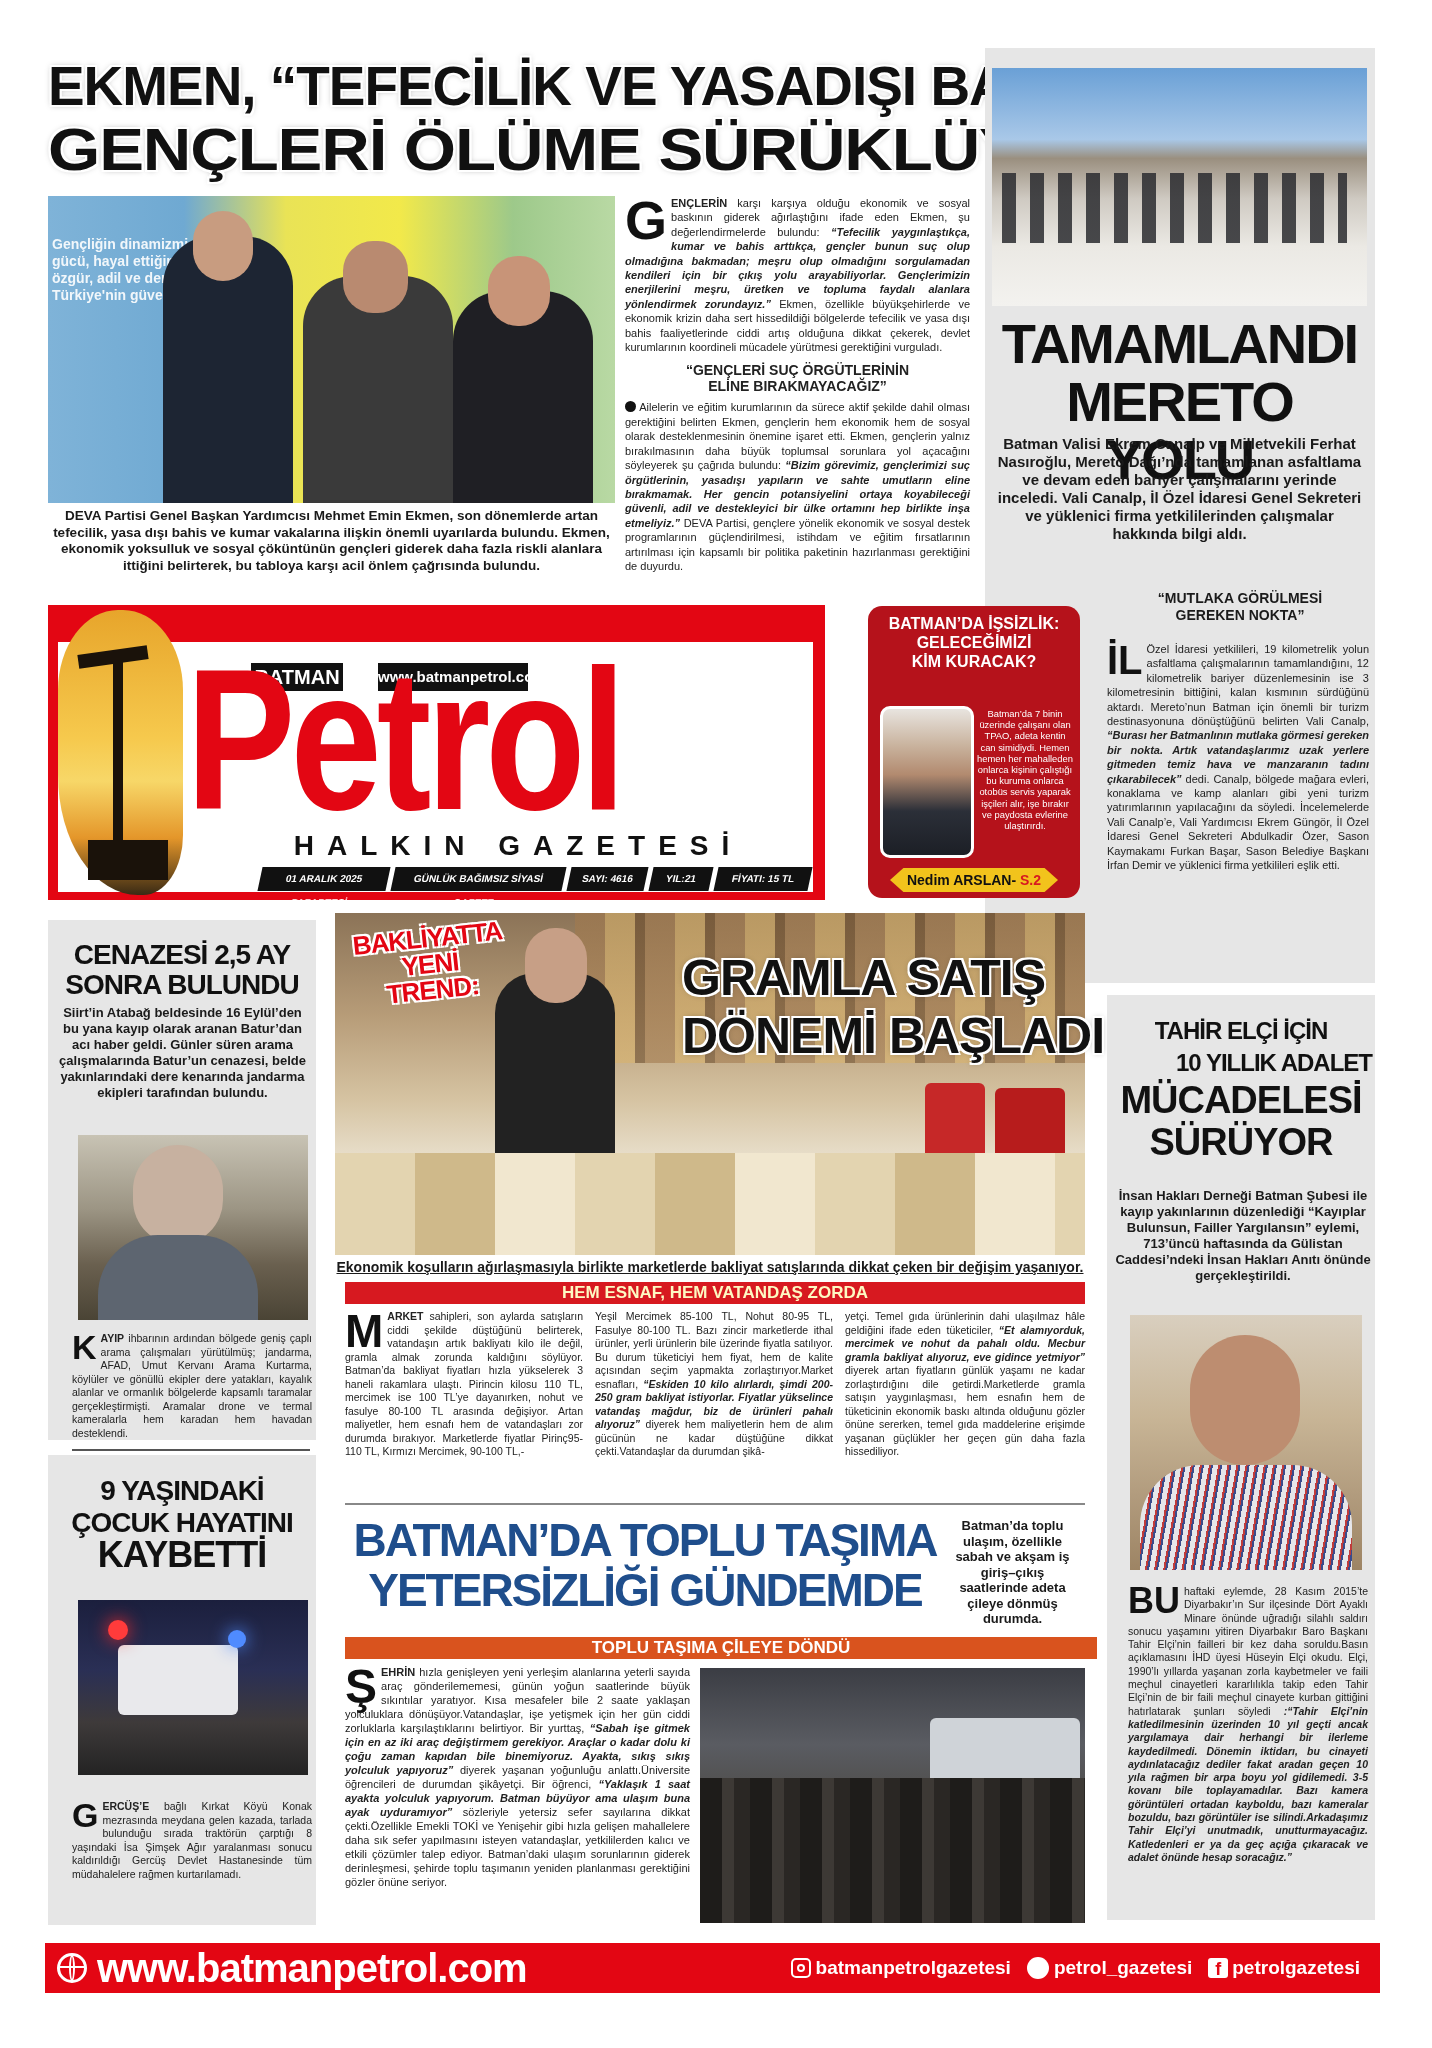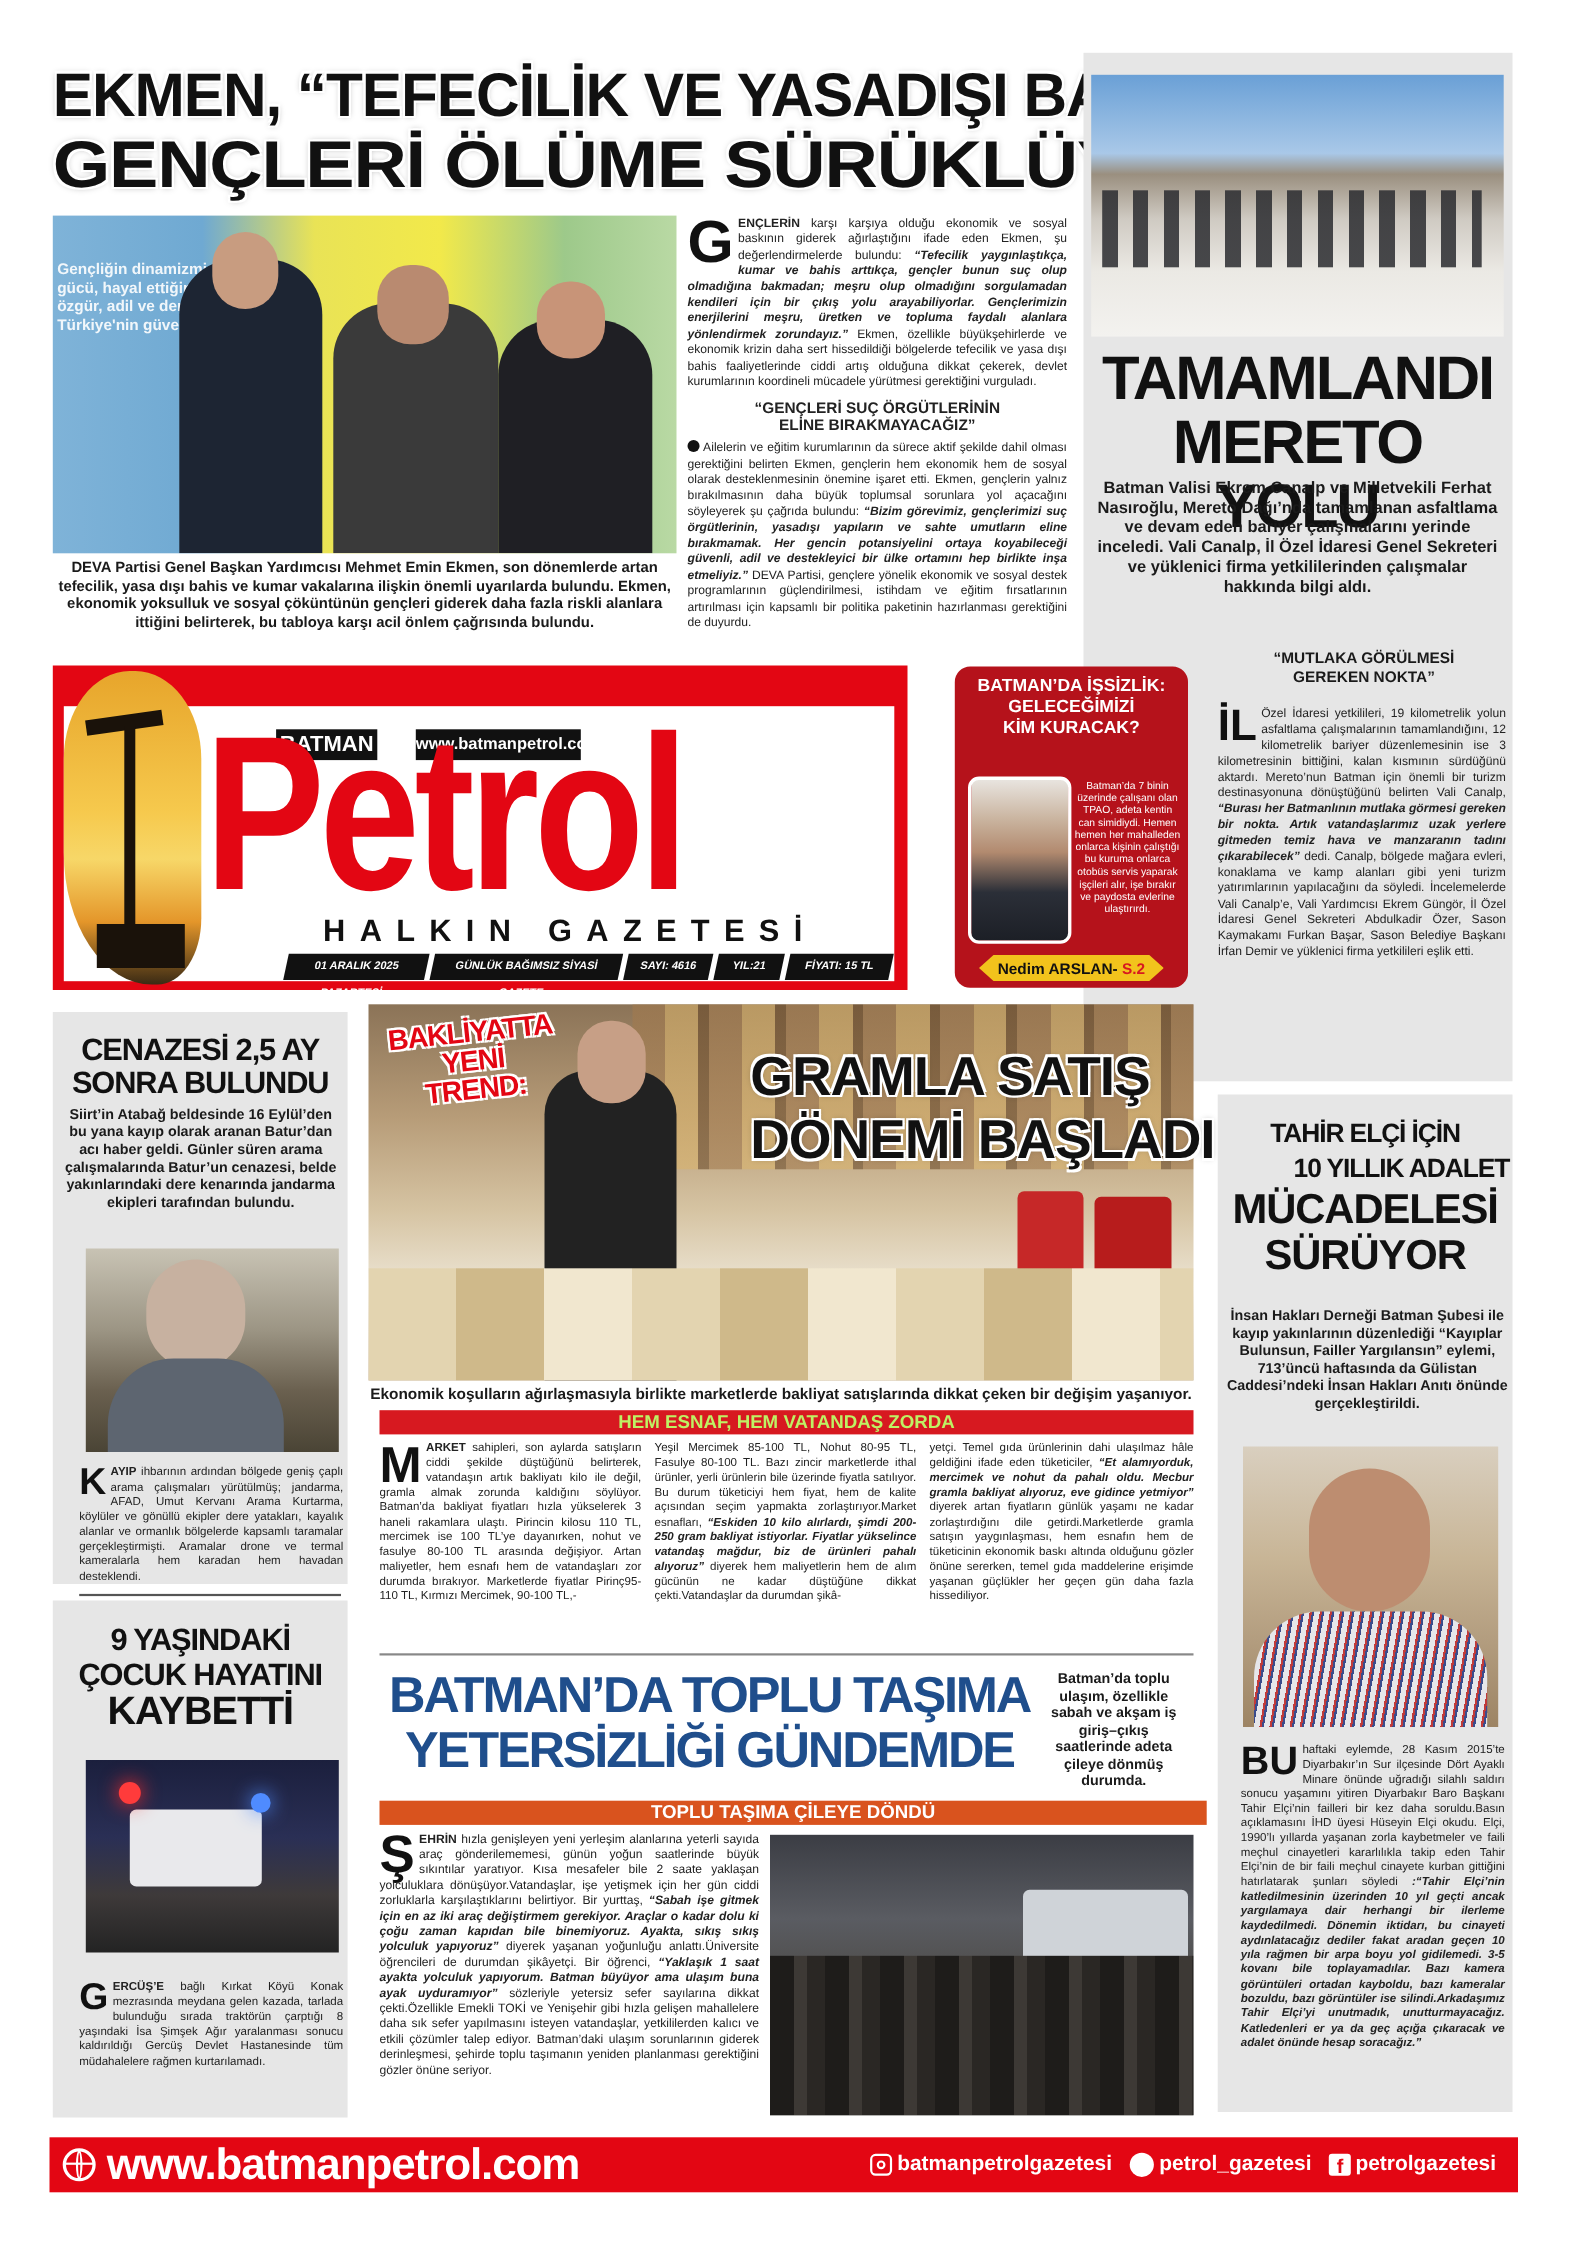--- a/index.html
+++ b/index.html
@@ -10,21 +10,21 @@
   .headline { font-family: "Liberation Sans", sans-serif; font-weight: 900; letter-spacing: -1px; transform-origin: left top; color: #111; }
   .outline { color:#111; text-shadow: 0 0 1px #fff, 2px 2px 0 #fff, -2px -2px 0 #fff, 2px -2px 0 #fff, -2px 2px 0 #fff, 0 0 6px rgba(0,0,0,0.35); }
   .body-text { font-size: 11px; line-height: 14.4px; text-align: justify; color: #222; hyphens: auto; }
   .body-text b.lead { font-weight: 900; }
   .body-text i.q { font-weight: bold; font-style: italic; }
   .dropcap { float: left; font-weight: 900; font-size: 50px; line-height: 40px; margin: 2px 4px 0 0; color: #111; }
   .photo { background: #888; overflow: hidden; }
   .gray-panel { background: #e6e6e6; }
   .red { background: #e30613; }
   .caption-center { text-align: center; font-weight: bold; }
-  .sectionbar { background: #d71920; color: #bef264; font-weight: 900; text-align: center; font-size: 17px; line-height: 22px; }
+  .sectionbar { background: #d71920; color: #fef9c3; font-weight: 900; text-align: center; font-size: 17px; line-height: 22px; }
   .orangebar { background: #d9531e; color: #fff; font-weight: 900; text-align: center; font-size: 17px; line-height: 22px; }
 </style>
 </head>
 <body>
 
 <div class="abs" style="left:48px; top:55px; width:920px; height:135px;">
   <div class="headline outline" style="font-size:56px; line-height:62px; white-space:nowrap; transform:scaleX(0.98);">EKMEN, “TEFECİLİK VE YASADIŞI BAHİS</div>
   <div class="headline outline" style="font-size:60px; line-height:66px; white-space:nowrap; transform:scaleX(1.12);">GENÇLERİ ÖLÜME SÜRÜKLÜYOR”</div>
 </div>
 
@@ -135,21 +135,21 @@
 </div>
 <div class="abs" style="left:340px; top:925px; width:180px; text-align:center; transform:rotate(-6deg);">
   <div class="headline" style="font-size:26px; line-height:26px; color:#e30613; text-shadow:2px 2px 0 #fff,-2px -2px 0 #fff,2px -2px 0 #fff,-2px 2px 0 #fff;">BAKLİYATTA</div>
   <div class="headline" style="font-size:26px; line-height:26px; color:#e30613; text-shadow:2px 2px 0 #fff,-2px -2px 0 #fff,2px -2px 0 #fff,-2px 2px 0 #fff;">YENİ</div>
   <div class="headline" style="font-size:26px; line-height:26px; color:#e30613; text-shadow:2px 2px 0 #fff,-2px -2px 0 #fff,2px -2px 0 #fff,-2px 2px 0 #fff;">TREND:</div>
 </div>
 <div class="abs" style="left:682px; top:925px; width:425px; text-align:left;margin-top:24px;">
   <div class="headline outline" style="font-size:50px; line-height:58px;">GRAMLA SATIŞ</div>
   <div class="headline outline" style="font-size:50px; line-height:58px;">DÖNEMİ BAŞLADI</div>
 </div>
-<div class="abs caption-center cond" style="left:335px; top:1258px; width:750px; font-size:14px; line-height:18px;">Ekonomik koşulların ağırlaşmasıyla birlikte marketlerde bakliyat satışlarında dikkat çeken bir değişim yaşanıyor.</div>
+<div class="abs caption-center cond" style="left:335px; top:1258px; width:750px; font-size:14px; line-height:18px;text-decoration:underline;">Ekonomik koşulların ağırlaşmasıyla birlikte marketlerde bakliyat satışlarında dikkat çeken bir değişim yaşanıyor.</div>
 <div class="abs sectionbar" style="left:345px; top:1282px; width:740px;">HEM ESNAF, HEM VATANDAŞ ZORDA</div>
 <div class="abs body-text" style="left:345px; top:1310px; width:238px; font-size:10.5px; line-height:13.5px;">
   <span class="dropcap" style="font-size:46px; line-height:38px;">M</span><b class="lead">ARKET</b><span> sahipleri, son aylarda satışların ciddi şekilde düştüğünü belirterek, vatandaşın artık bakliyatı kilo ile değil, gramla almak zorunda kaldığını söylüyor. Batman’da bakliyat fiyatları hızla yükselerek 3 haneli rakamlara ulaştı. Pirincin kilosu 110 TL, mercimek ise 100 TL’ye dayanırken, nohut ve fasulye 80-100 TL arasında değişiyor. Artan maliyetler, hem esnafı hem de vatandaşları zor durumda bırakıyor. Marketlerde fiyatlar Pirinç95-110 TL, Kırmızı Mercimek, 90-100 TL,-</span>
 </div>
 <div class="abs body-text" style="left:595px; top:1310px; width:238px; font-size:10.5px; line-height:13.5px;">
   <span>Yeşil Mercimek 85-100 TL, Nohut 80-95 TL, Fasulye 80-100 TL. Bazı zincir marketlerde ithal ürünler, yerli ürünlerin bile üzerinde fiyatla satılıyor. Bu durum tüketiciyi hem fiyat, hem de kalite açısından seçim yapmakta zorlaştırıyor.Market esnafları, </span><i class="q">“Eskiden 10 kilo alırlardı, şimdi 200-250 gram bakliyat istiyorlar. Fiyatlar yükselince vatandaş mağdur, biz de ürünleri pahalı alıyoruz”</i><span> diyerek hem maliyetlerin hem de alım gücünün ne kadar düştüğüne dikkat çekti.Vatandaşlar da durumdan şikâ-</span>
 </div>
 <div class="abs body-text" style="left:845px; top:1310px; width:240px; font-size:10.5px; line-height:13.5px;">
   <span>yetçi. Temel gıda ürünlerinin dahi ulaşılmaz hâle geldiğini ifade eden tüketiciler, </span><i class="q">“Et alamıyorduk, mercimek ve nohut da pahalı oldu. Mecbur gramla bakliyat alıyoruz, eve gidince yetmiyor”</i><span> diyerek artan fiyatların günlük yaşamı ne kadar zorlaştırdığını dile getirdi.Marketlerde gramla satışın yaygınlaşması, hem esnafın hem de tüketicinin ekonomik baskı altında olduğunu gözler önüne sererken, temel gıda maddelerine erişimde yaşanan güçlükler her geçen gün daha fazla hissediliyor.</span>
 </div>

